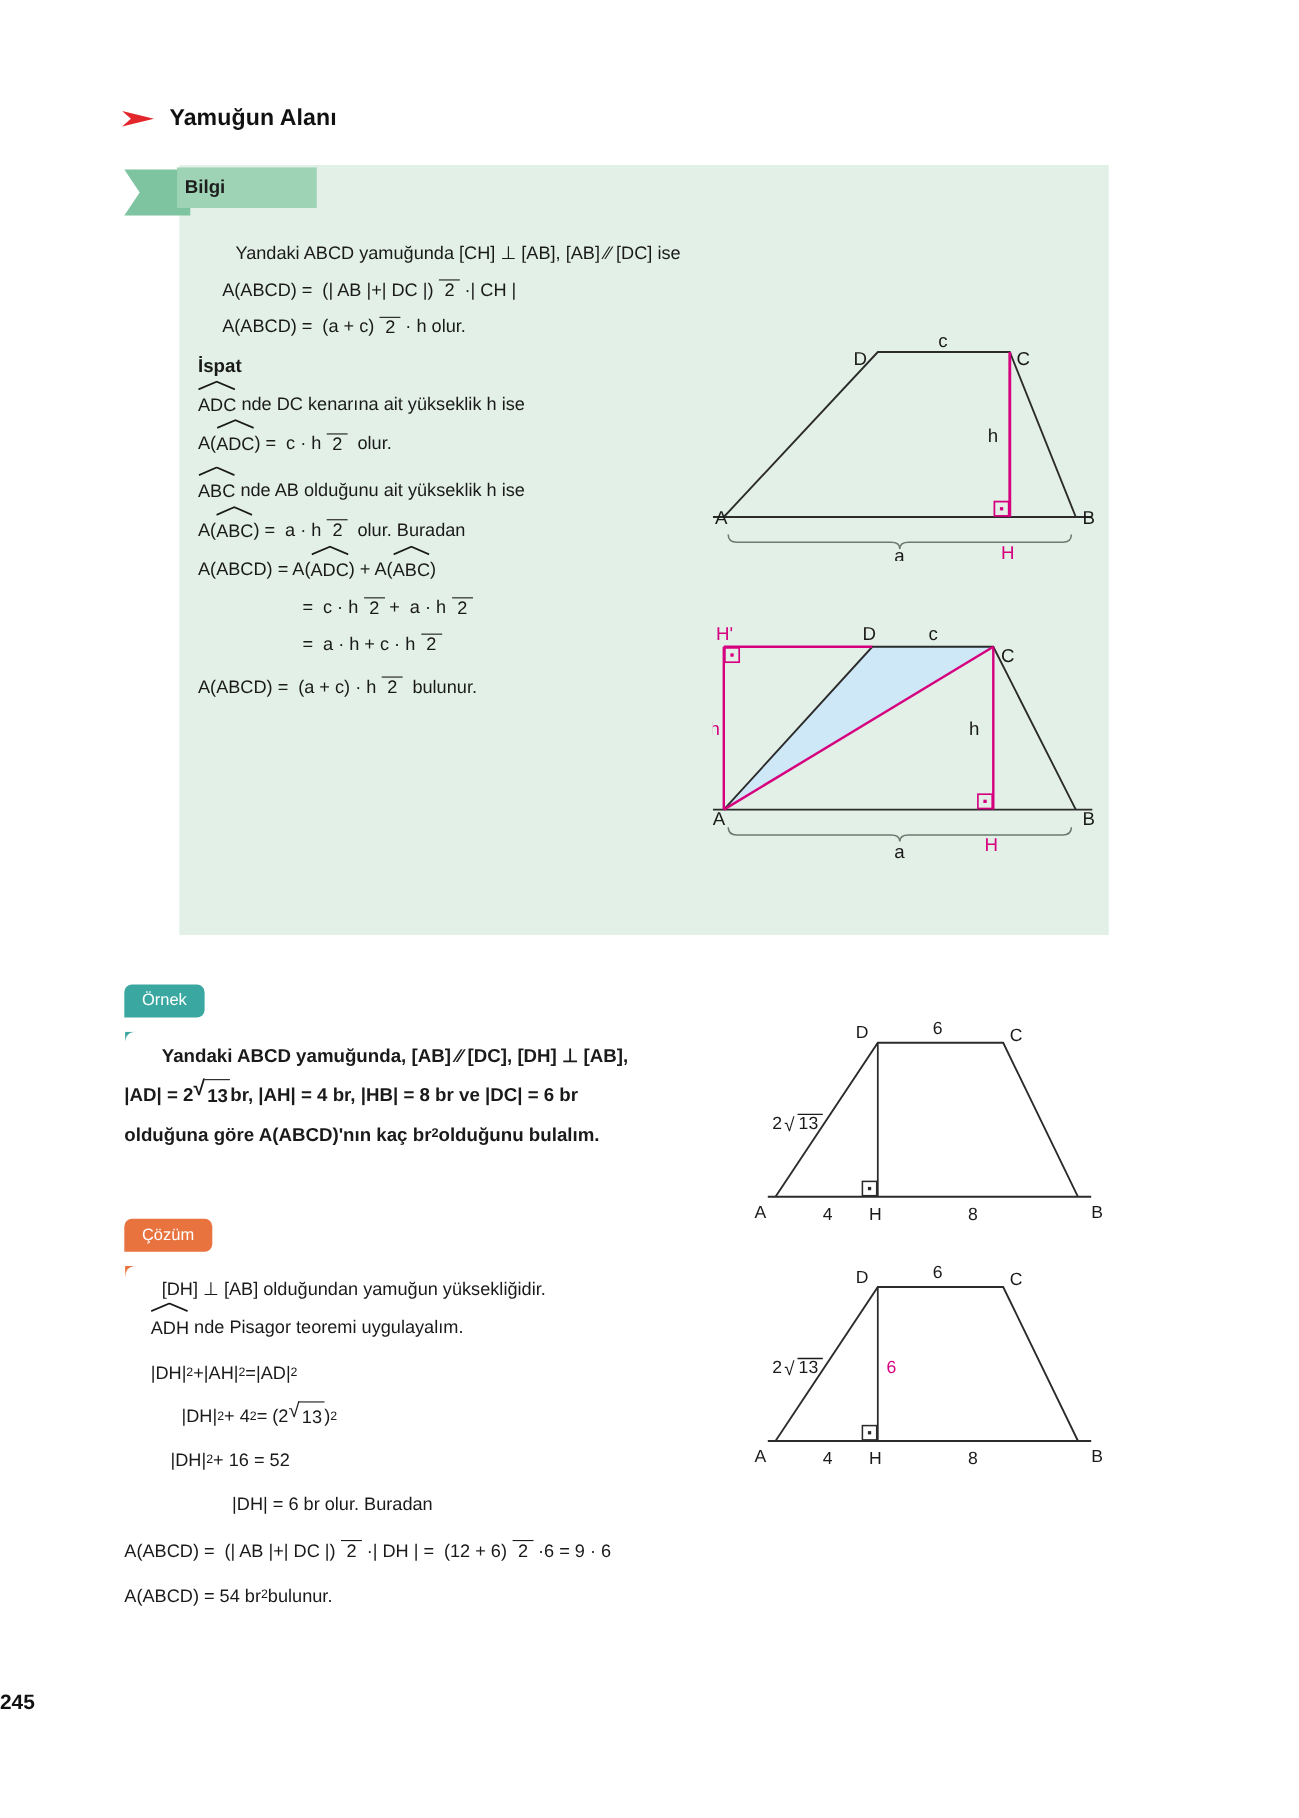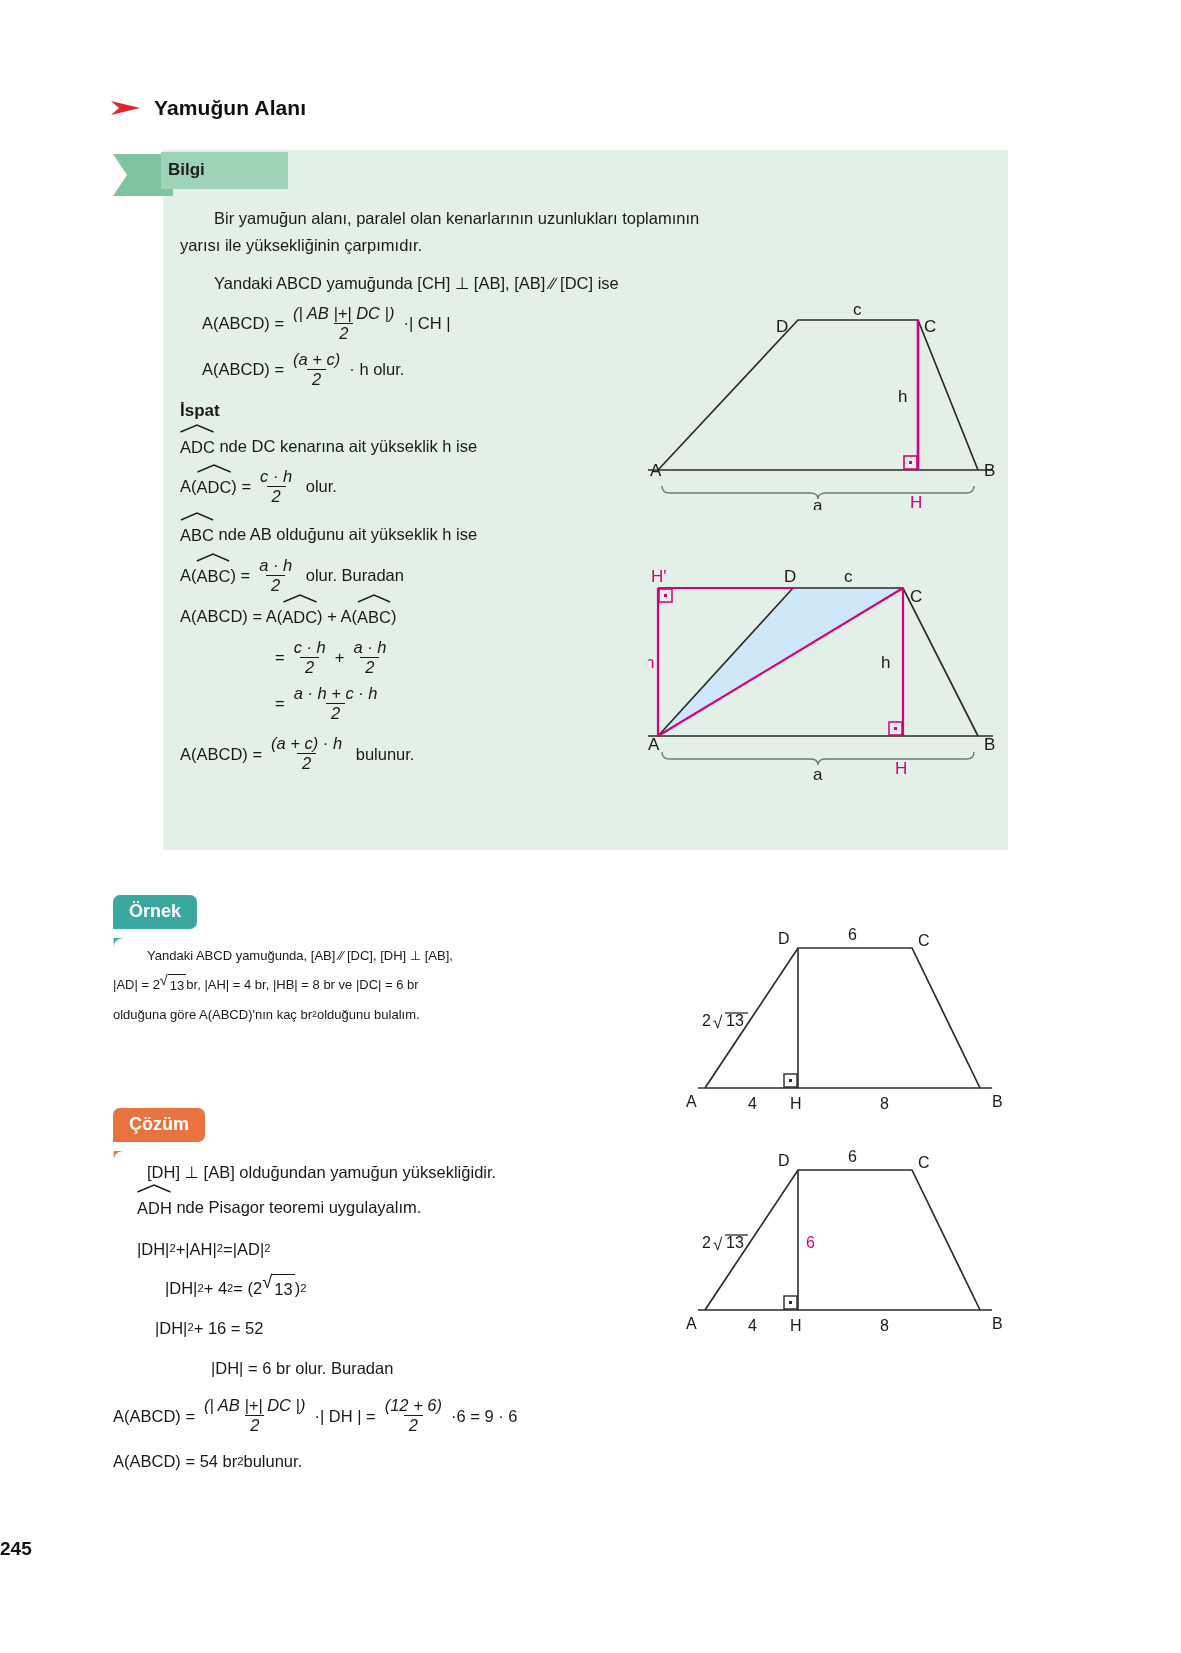--- a/index.html
+++ b/index.html
@@ -39,50 +39,50 @@
     position:absolute; left:180px; top:205px; width:520px;
     font-size:16.5px; line-height:1.62;
   }
   .para { margin:0 0 6px 0; }
   .indent { text-indent:34px; }
   .ispat-head { font-weight:bold; font-size:17px; margin:8px 0 4px 0; }
 
   
   .mrow { display:flex; align-items:center; white-space:nowrap; }
   .mline { margin:7px 0; }
-  .frac { display:inline-flex; flex-direction:column; align-items:center;
-          vertical-align:middle; margin:0 4px;font-style:italic; }
+  .frac { display:inline-flex; flex-direction:row; align-items:center;
+          vertical-align:middle; margin:0 4px; }
   .frac .num { padding:0 5px; line-height:1.15; }
   .frac .den { padding:0 5px; line-height:1.15; border-top:1.3px solid #1a1a1a; }
   .hat { position:relative; display:inline-block; padding-top:2px; }
   .hat > .hat-arc {
     position:absolute; left:50%; transform:translateX(-50%);
     top:-8px; width:100%;
   }
   .sup { font-size:0.68em; vertical-align:super; }
   .sqrt-wrap { display:inline-flex; align-items:flex-start; }
   .sqrt-sym { font-size:1.12em; line-height:1; }
   .sqrt-body { border-top:1.2px solid #1a1a1a; padding:0 2px; margin-top:1px; }
 
   
   .tag {
     position:absolute;
-    color:#fff; font-weight:bold; font-size:18px;
+    color:#fff; font-weight:normal; font-size:15px;
     padding:6px 16px 7px 16px;
     border-radius:7px 7px 7px 0;
   }
   .tag-ornek { left:113px; top:895px; background:#3aa8a0; }
   .tag-cozum { left:113px; top:1108px; background:#e8733f; }
   .tag-fold {
     position:absolute; width:12px; height:12px;
   }
 
   .ornek-body {
     position:absolute; left:113px; top:945px; width:560px;
-    font-size:13px; line-height:1.72;
+    font-size:17px; line-height:1.72;font-weight:bold;
   }
   .cozum-body {
     position:absolute; left:113px; top:1158px; width:600px;
     font-size:16.5px; line-height:1.72;
   }
 
   .pagenum {
     position:absolute; left:0; top:1538px; width:700px;
     text-align:left; font-size:19px; font-weight:bold; color:#111;
   }
@@ -109,21 +109,20 @@
   </div>
 
   <div class="bilgi-panel"></div>
   <svg class="bilgi-tab-wrap" width="230" height="46" viewBox="0 0 230 46">
     <path d="M0 2 L60 2 L60 44 L0 44 L14 23 Z" fill="#7fc4a0"></path>
     <path d="M48 0 L175 0 L175 37 L48 37 Z" fill="#9ed4b5"></path>
   </svg>
   <div class="bilgi-label">Bilgi</div>
 
   <div class="bilgi-body">
-    <p class="para indent">Bir yamuğun alanı, paralel olan kenarlarının uzunlukları toplamının yarısı ile yüksekliğinin çarpımıdır.</p>
     <p class="para indent" style="margin-top:12px">Yandaki ABCD yamuğunda [CH] ⊥ [AB], [AB] ∕∕ [DC] ise</p>
 
     <div class="mrow mline" style="margin-left:22px">
       <span>A(ABCD) =</span>
       <span class="frac">
         <span class="num">(| AB |+| DC |)</span>
         <span class="den">2</span>
       </span>
       <span>·| CH |</span>
     </div>

